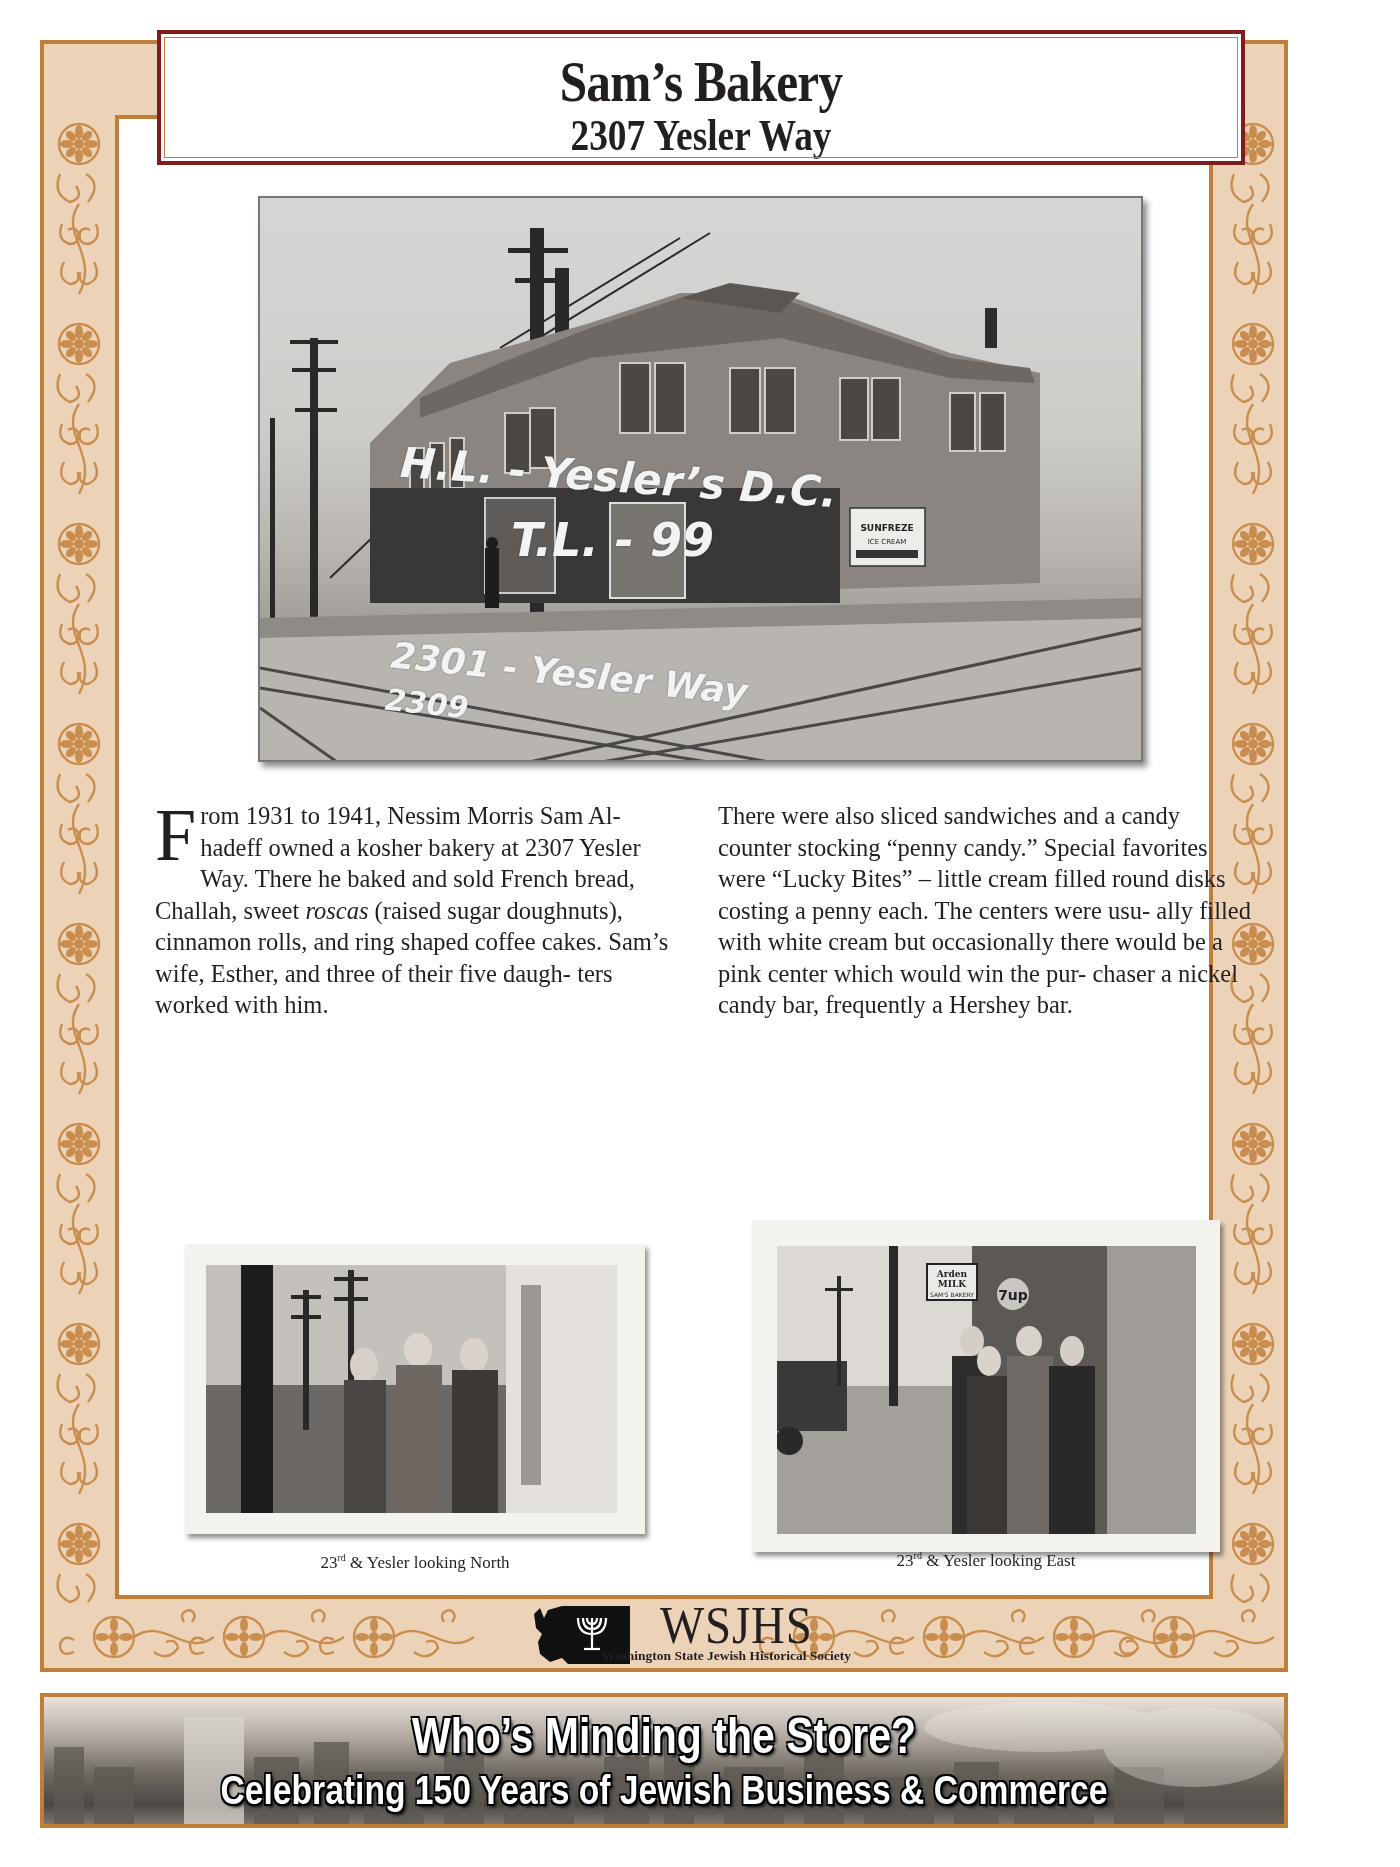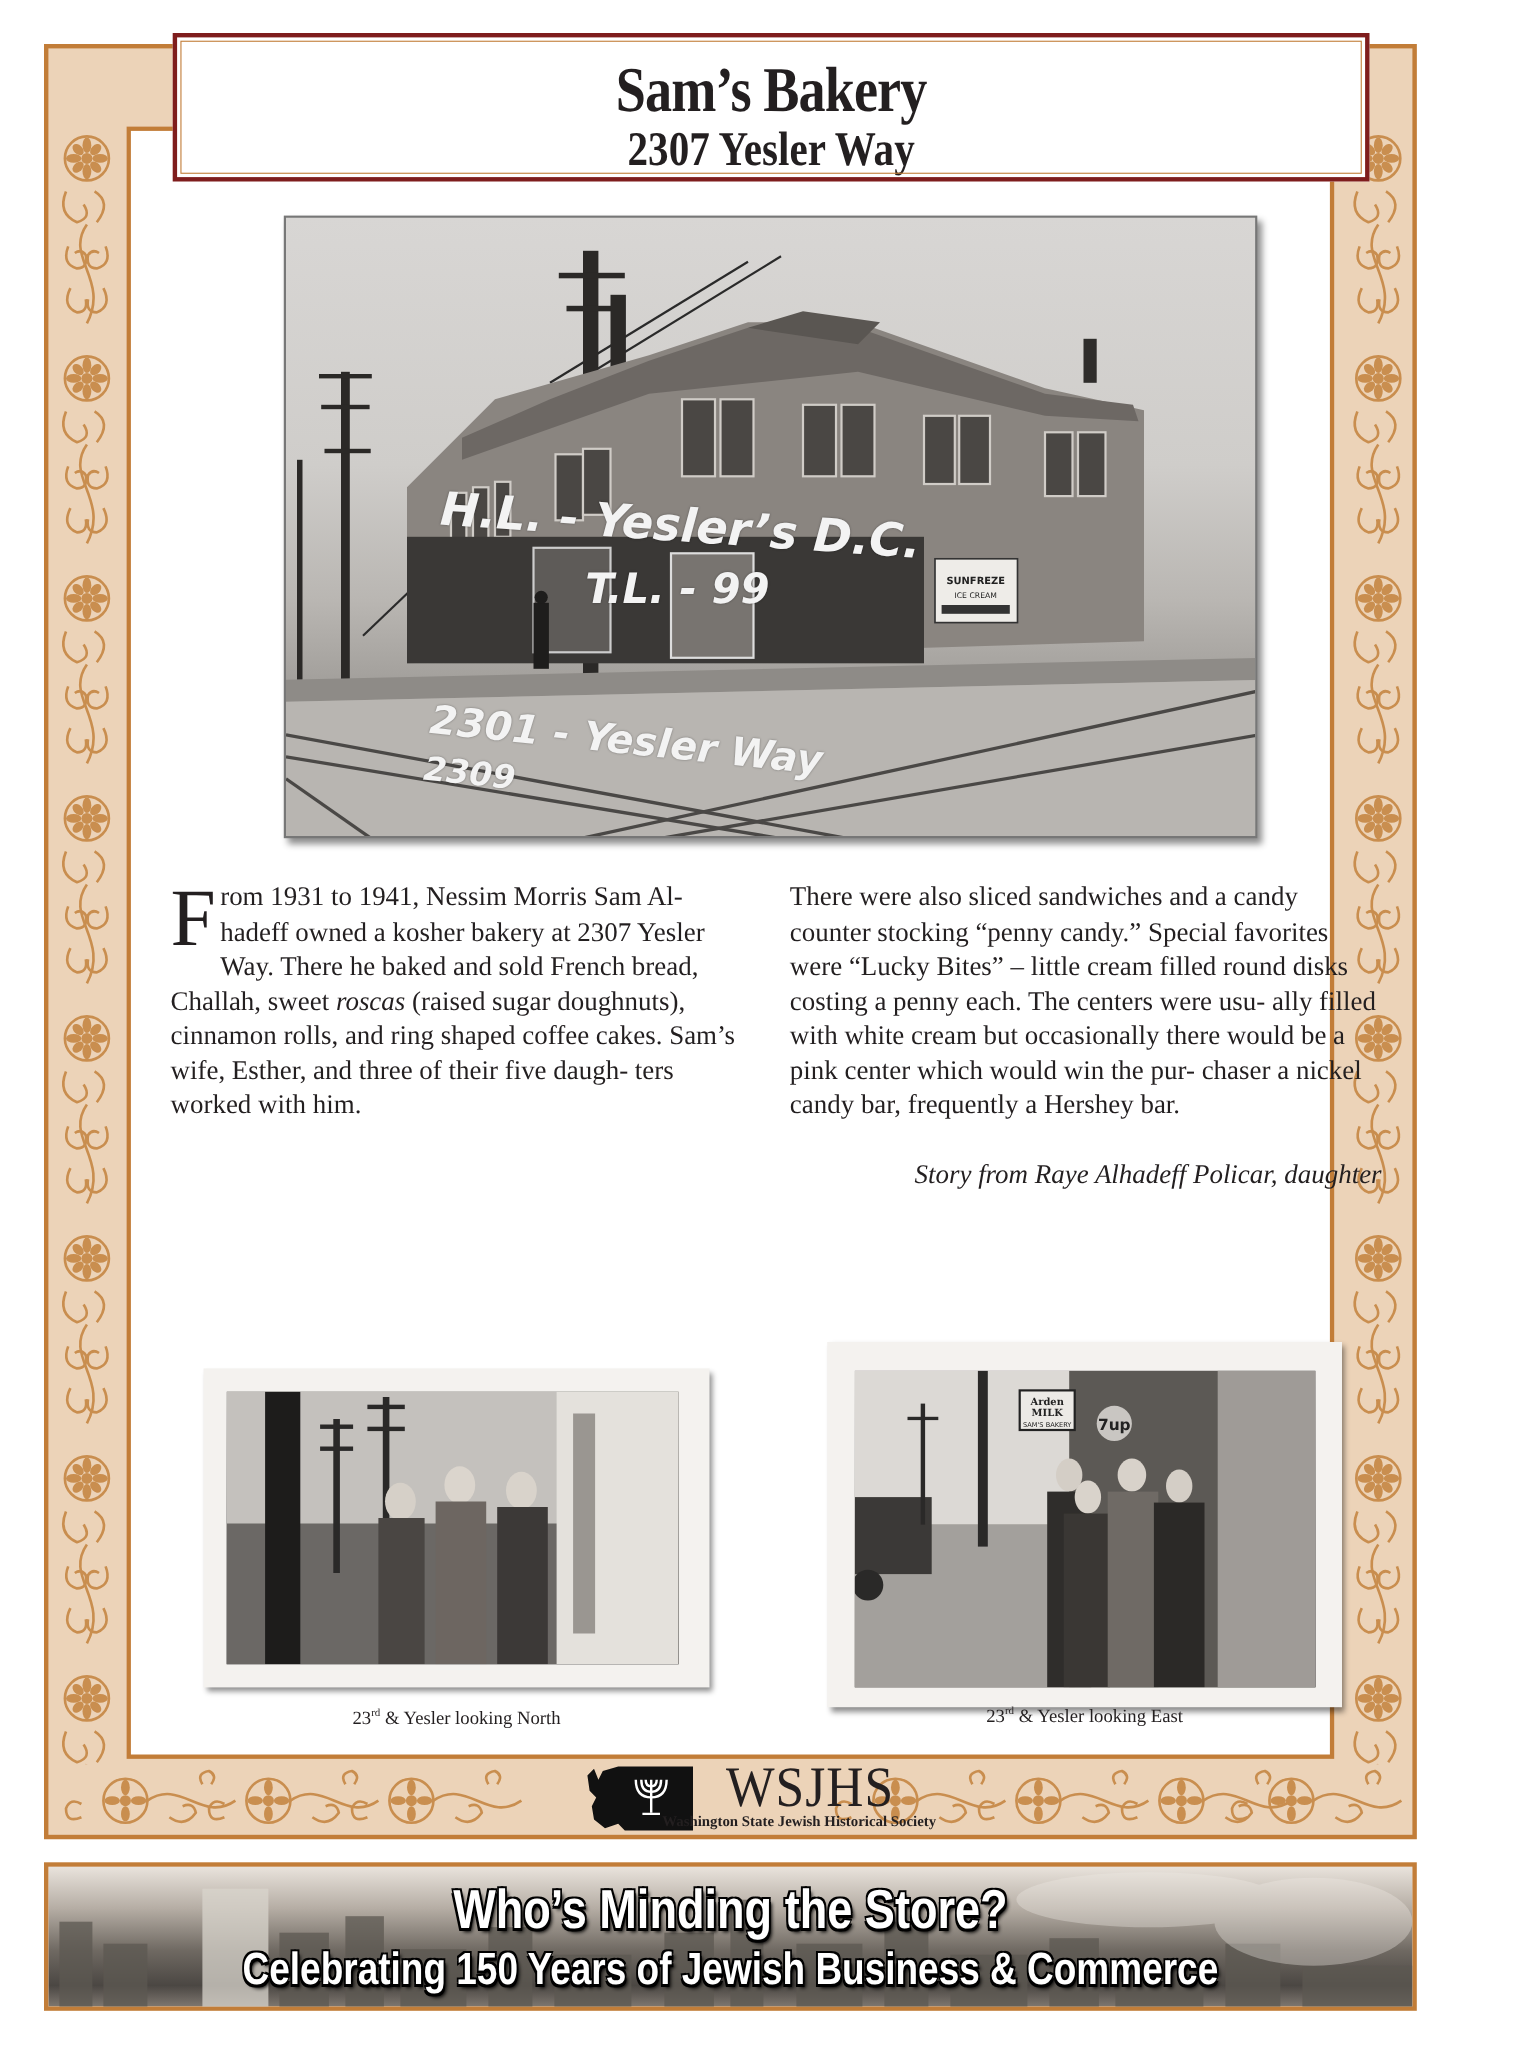--- a/index.html
+++ b/index.html
@@ -218,34 +218,33 @@
       <line x1="0" y1="490" x2="460" y2="566"></line>
       <line x1="260" y1="566" x2="885" y2="430"></line>
       <line x1="330" y1="566" x2="885" y2="470"></line>
       <line x1="0" y1="510" x2="80" y2="566"></line>
     </g>
 
     <rect x="225" y="350" width="14" height="60" fill="#1e1d1c"></rect>
     <circle cx="232" cy="345" r="6" fill="#1e1d1c"></circle>
   </svg>
   <div class="handwriting" style="left:140px;top:255px;font-size:42px;transform:rotate(4deg);">H.L. - Yesler’s D.C.</div>
-  <div class="handwriting" style="left:272px;top:315px;font-size:38px;">T.L. - 99</div>
+  <div class="handwriting" style="left:251px;top:315px;font-size:46px;">T.L. - 99</div>
   <div class="handwriting" style="left:130px;top:455px;font-size:36px;transform:rotate(6deg);">2301 - Yesler Way</div>
   <div class="handwriting" style="left:125px;top:488px;font-size:30px;transform:rotate(6deg);">2309</div>
 </div>
 
 <div class="col col-left">
   <p>
     <span class="dropcap">F</span><span>rom 1931 to 1941, Nessim Morris Sam Al- hadeff  owned a kosher bakery at 2307 Yesler Way. There he baked and sold French bread, Challah, sweet </span><em>roscas</em><span> (raised sugar doughnuts), cinnamon rolls, and ring shaped coffee cakes. Sam’s wife, Esther, and three of their five daugh- ters worked with him.</span>
   </p>
 </div>
 
 <div class="col col-right">
   <p>There were also sliced sandwiches and a candy counter stocking “penny candy.” Special favorites were “Lucky Bites” – little cream filled round disks costing a penny each. The centers were usu- ally filled with white cream but occasionally there would be a pink center which would win the pur- chaser a nickel candy bar, frequently a Hershey bar.</p>
-  <p class="credit">Story from Raye Alhadeff Policar, daughter</p>
 </div>
 
 <div class="snapshot snap-left">
   <div class="snap-img">
     <svg width="411" height="248" viewBox="0 0 411 248">
       <rect x="0" y="0" width="411" height="248" fill="#6b6865"></rect>
       <rect x="0" y="0" width="340" height="120" fill="#c4c1bd"></rect>
       <rect x="35" y="0" width="32" height="248" fill="#1d1c1b"></rect>
       <rect x="97" y="25" width="6" height="140" fill="#2a2928"></rect>
         <rect x="85" y="30" width="30" height="4" fill="#2a2928"></rect>

